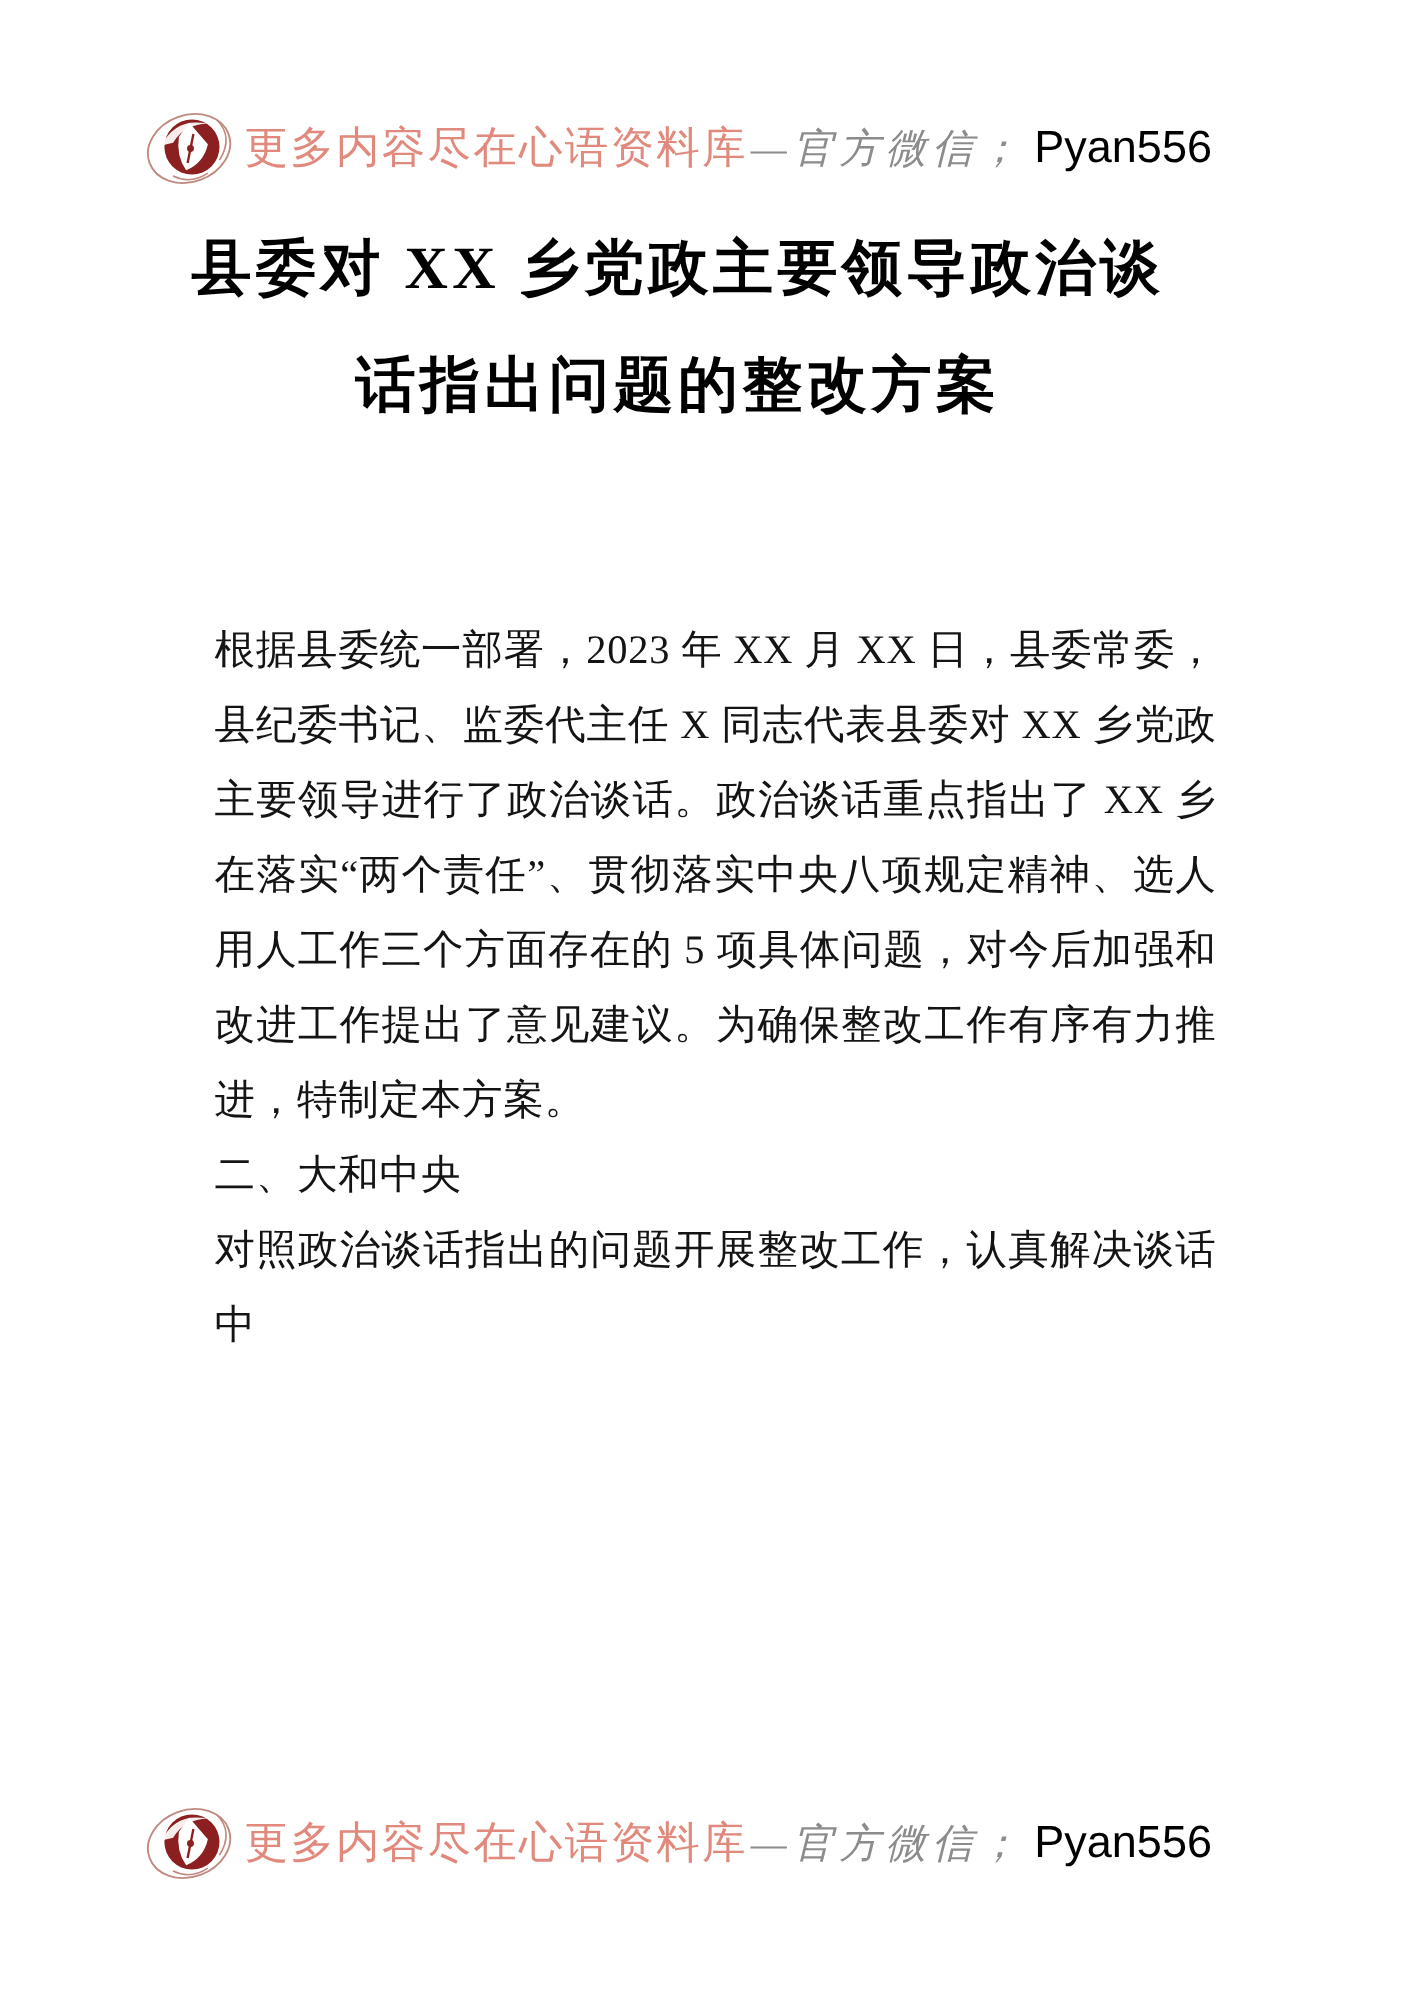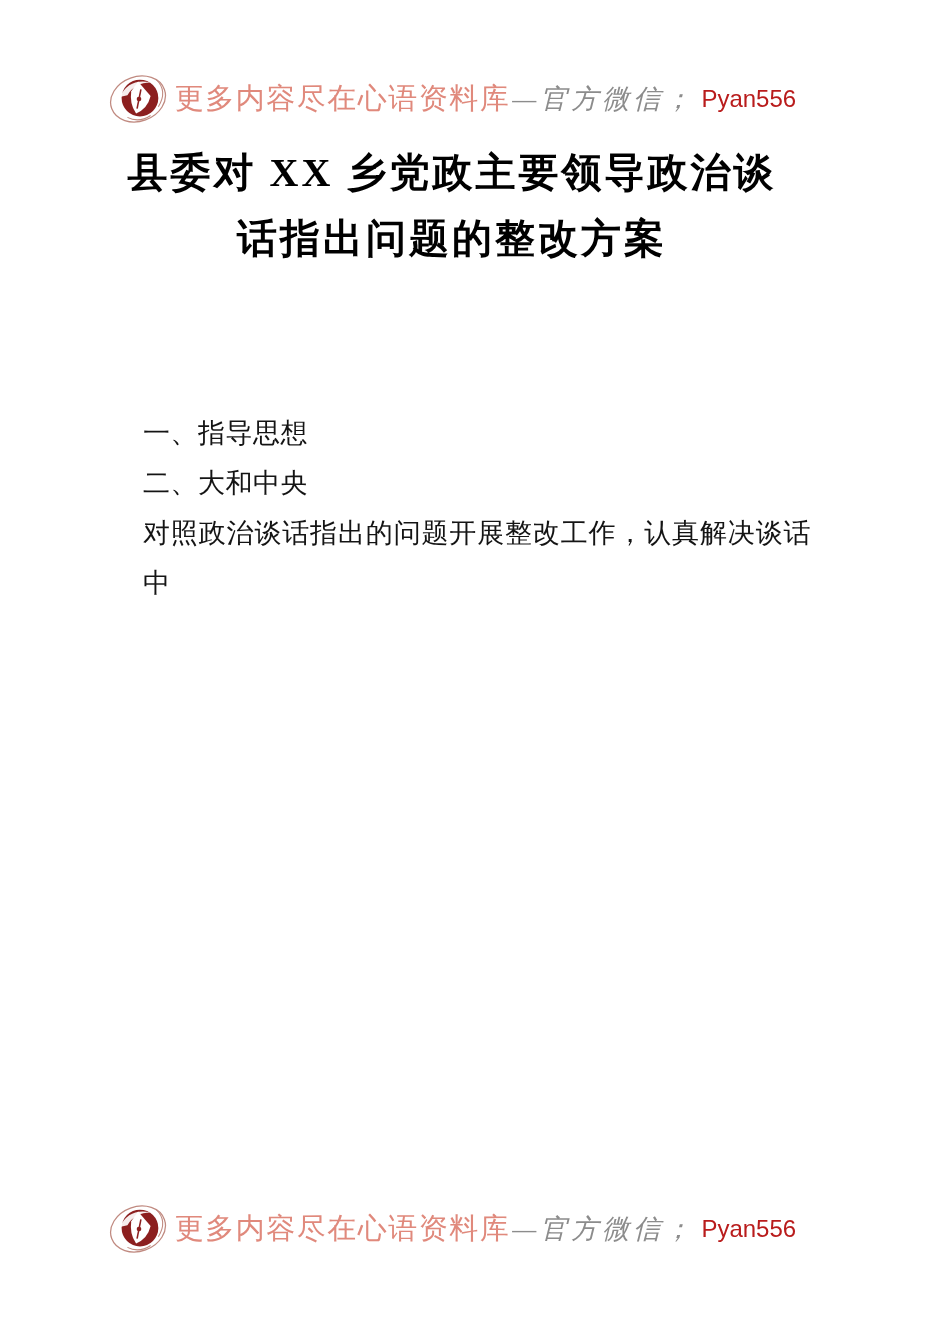--- a/index.html
+++ b/index.html
@@ -32,36 +32,36 @@
   }
   .brand-label {
     font-size: 27px;
     color: #8c8c8c;
     font-style: italic;
     letter-spacing: 4px;
     margin-left: 2px;
     font-family: "Liberation Serif", serif;
   }
   .brand-id {
-    font-size: 24px;
-    color: #b91c1c;
+    font-size: 30px;
+    color: #000000;
     margin-left: 6px;
     font-family: "Liberation Sans", sans-serif;
   }
   .doc-title {
     position: absolute;
     top: 140px;
     left: 120px;
     right: 120px;
     margin: 0;
     text-align: center;
     font-size: 40px;
     font-weight: 700;
     color: #000000;
-    line-height: 66px;
+    line-height: 78px;
     letter-spacing: 3px;
     font-family: "Liberation Serif", serif;
   }
   .doc-body {
     position: absolute;
     top: 408px;
     left: 143px;
     width: 668px;
     font-size: 27px;
     line-height: 50px;
@@ -91,21 +91,21 @@
       </svg>
     </span>
     <span class="brand-main">更多内容尽在心语资料库</span>
     <span class="brand-label">—官方微信；</span>
     <span class="brand-id">Pyan556</span>
   </div>
 
   <h1 class="doc-title">县委对 XX 乡党政主要领导政治谈话指出问题的整改方案</h1>
 
   <div class="doc-body">
-    <p>一、指导思想</p>
+    <p>根据县委统一部署，2023 年 XX 月 XX 日，县委常委，县纪委书记、监委代主任 X 同志代表县委对 XX 乡党政主要领导进行了政治谈话。政治谈话重点指出了 XX 乡在落实“两个责任”、贯彻落实中央八项规定精神、选人用人工作三个方面存在的 5 项具体问题，对今后加强和改进工作提出了意见建议。为确保整改工作有序有力推进，特制定本方案。</p>
     <p>二、大和中央</p>
     <p>对照政治谈话指出的问题开展整改工作，认真解决谈话中</p>
   </div>
 
   <div class="brand-row footer">
     <span class="logo">
       <svg viewBox="0 0 64 60" xmlns="http://www.w3.org/2000/svg">
         <ellipse cx="31" cy="30" rx="29" ry="23" fill="none" stroke="#c08a80" stroke-width="1.3" transform="rotate(-20 31 30)"></ellipse>
         <path d="M50 10 Q 62 22 52 38" fill="none" stroke="#c08a80" stroke-width="1.1"></path>
         <circle cx="33" cy="29" r="19" fill="#8c1f1f"></circle>

